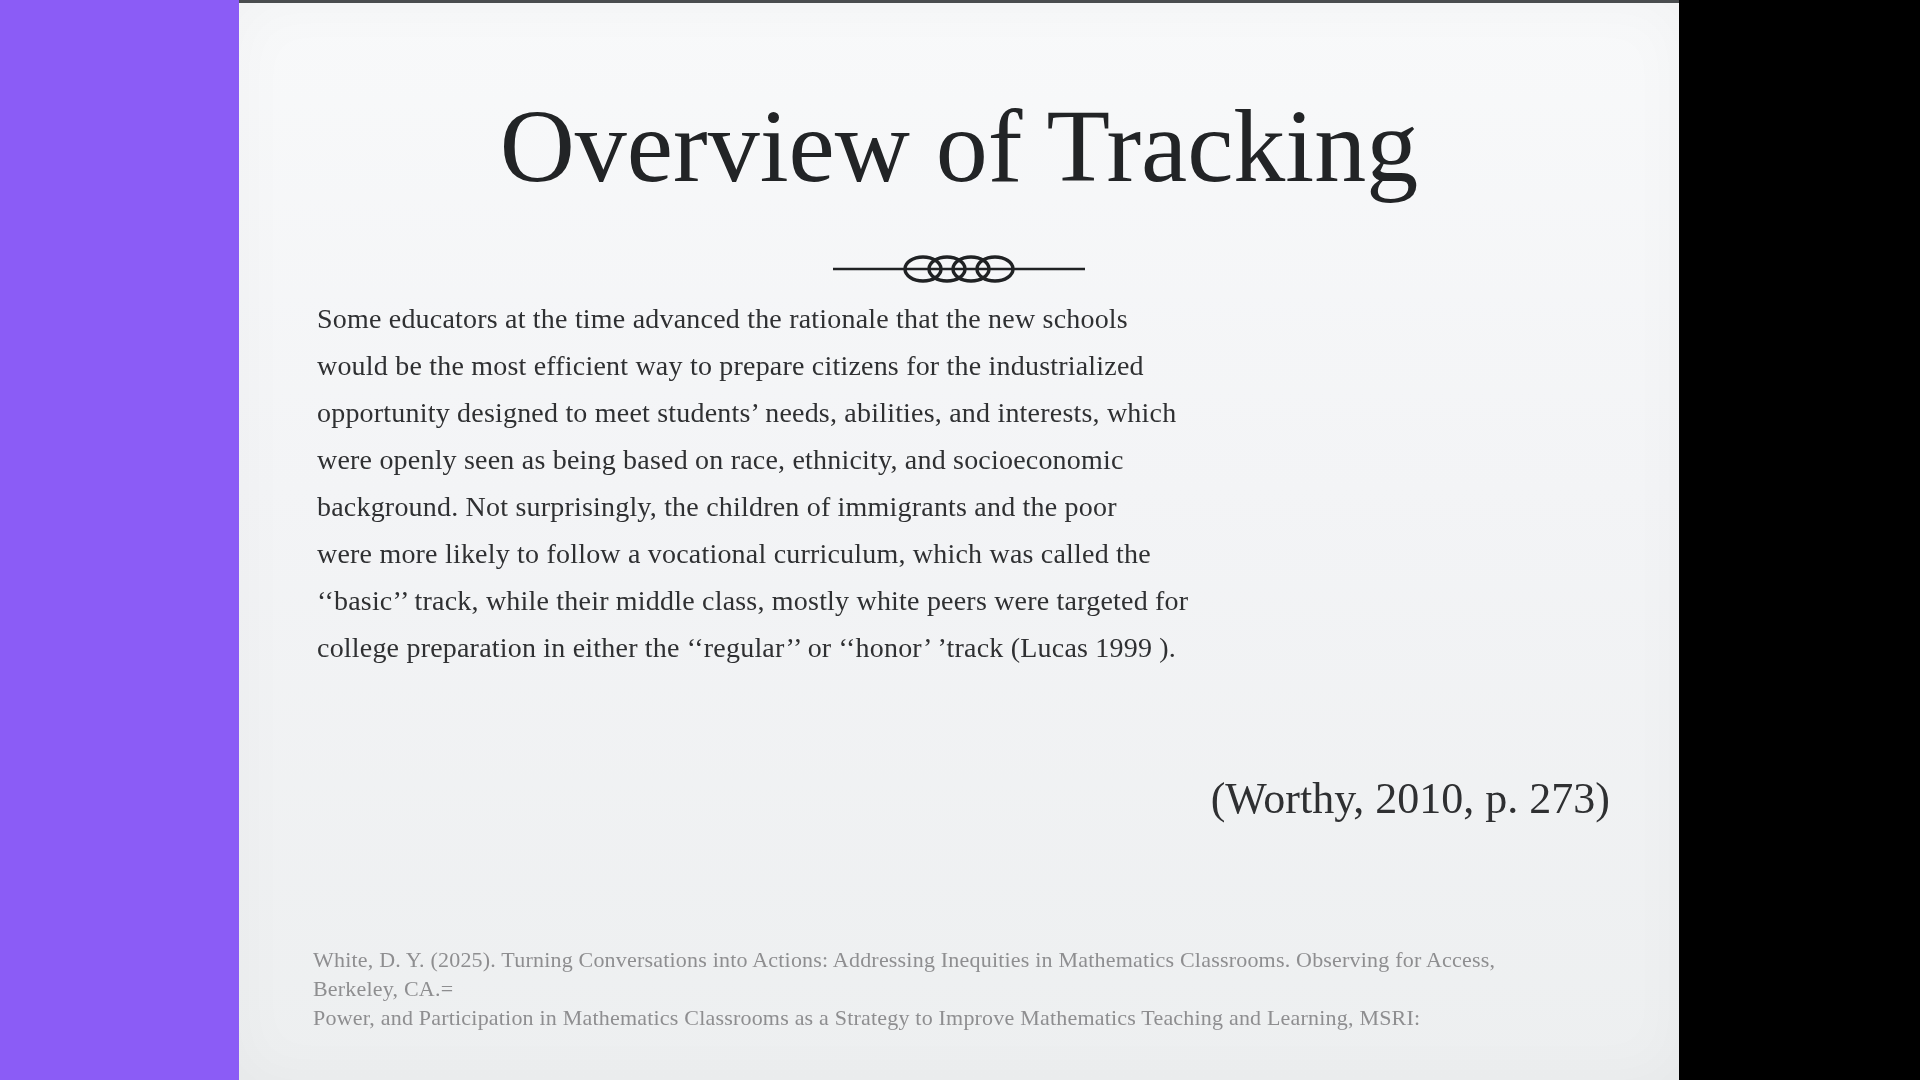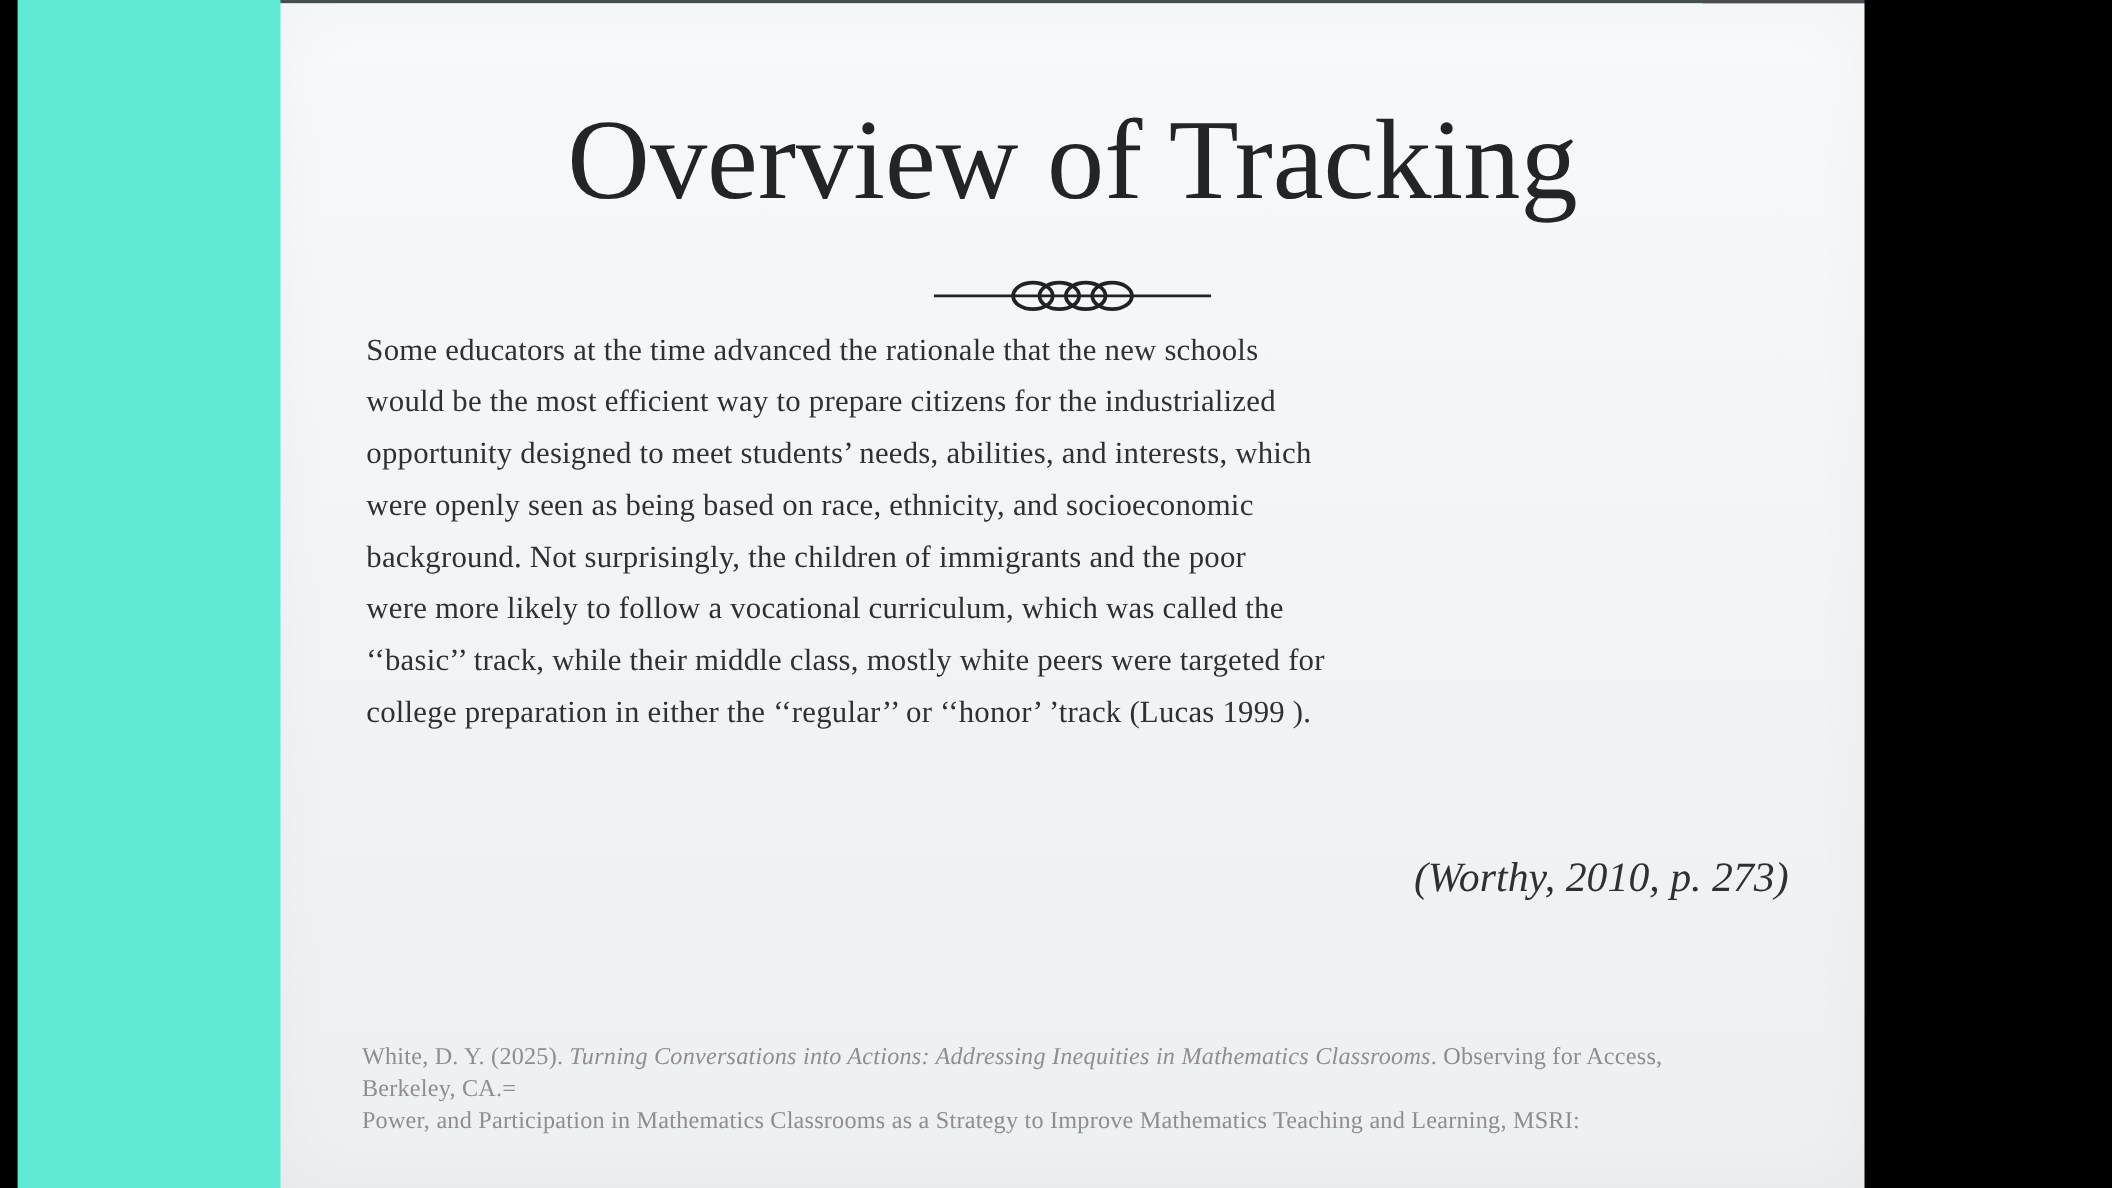--- a/index.html
+++ b/index.html
@@ -5,22 +5,21 @@
   html, body {
     margin: 0; padding: 0;
     width: 1920px; height: 1080px;
     background: #000000;
     overflow: hidden;
     font-family: "Liberation Serif", "DejaVu Serif", serif;
   }
   .stage {
     position: relative;
     width: 1532px; height: 1080px;
-    background: #5eead4;
-    margin-left: 16px;
+    background: #8b5cf6;
   }
   .top-strip {
     position: absolute;
     left: 239px; top: 0;
     width: 1440px; height: 3px;
     background: #4a4d4f;
   }
   .slide {
     position: absolute;
     left: 239px; top: 3px;
@@ -49,37 +48,36 @@
     width: 1330px;
     font-size: 28px;
     line-height: 47px;
     letter-spacing: 0.2px;
     color: #2f3032;
   }
   .body-text .body-line { white-space: nowrap; }
   .attribution {
     position: absolute;
     top: 772px; right: 69px;
-    font-size: 38px;
+    font-size: 44px;
     line-height: 47px;
     color: #2f3032;
     text-align: right;
-    font-style: italic;
   }
   .footer-citation {
     position: absolute;
     left: 74px; top: 942px;
     width: 1330px;
     font-size: 22px;
     line-height: 29px;
     letter-spacing: 0.2px;
     color: #8e8e90;
   }
   .footer-line { white-space: nowrap; }
-  .italic { font-style: italic; }
+  .italic { }
 </style>
 </head>
 <body>
 
 <div class="stage">
 
   <div class="top-strip"></div>
 
   <div class="slide">
 

